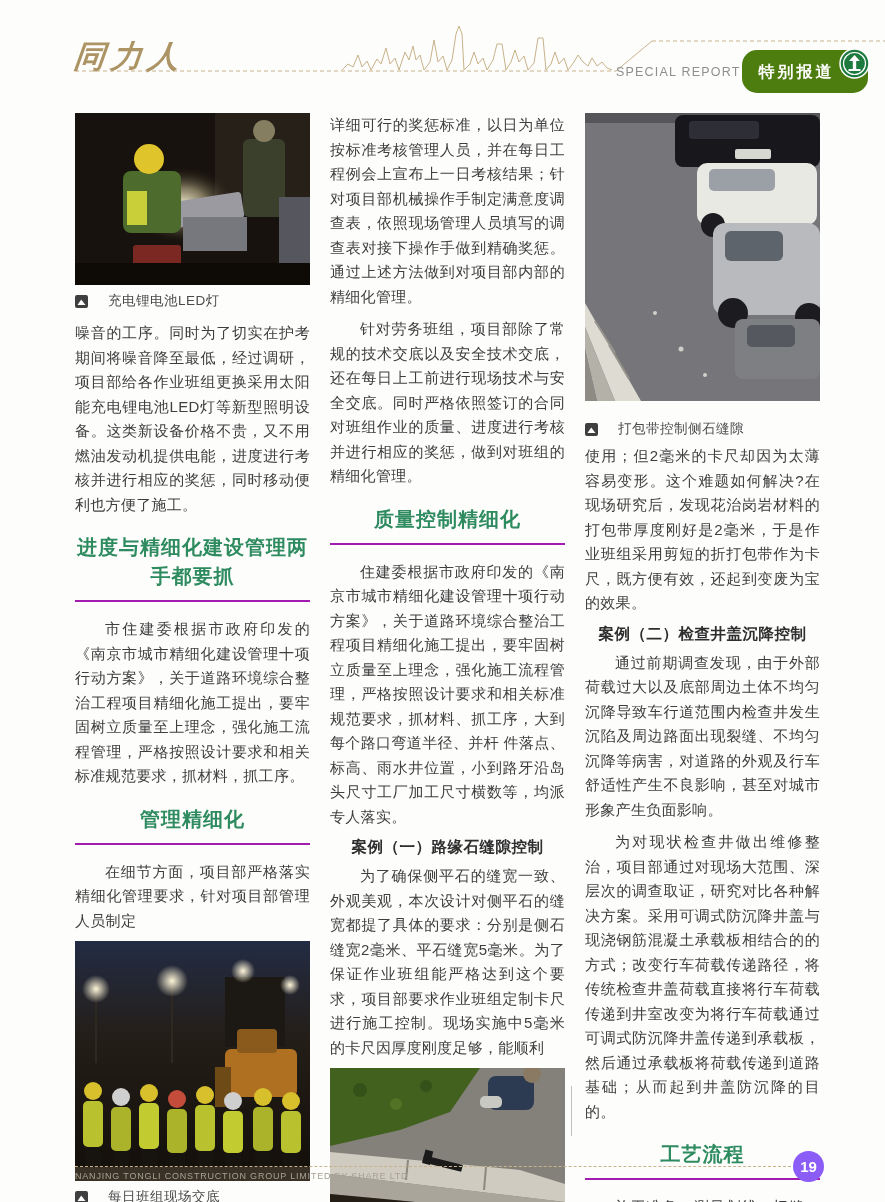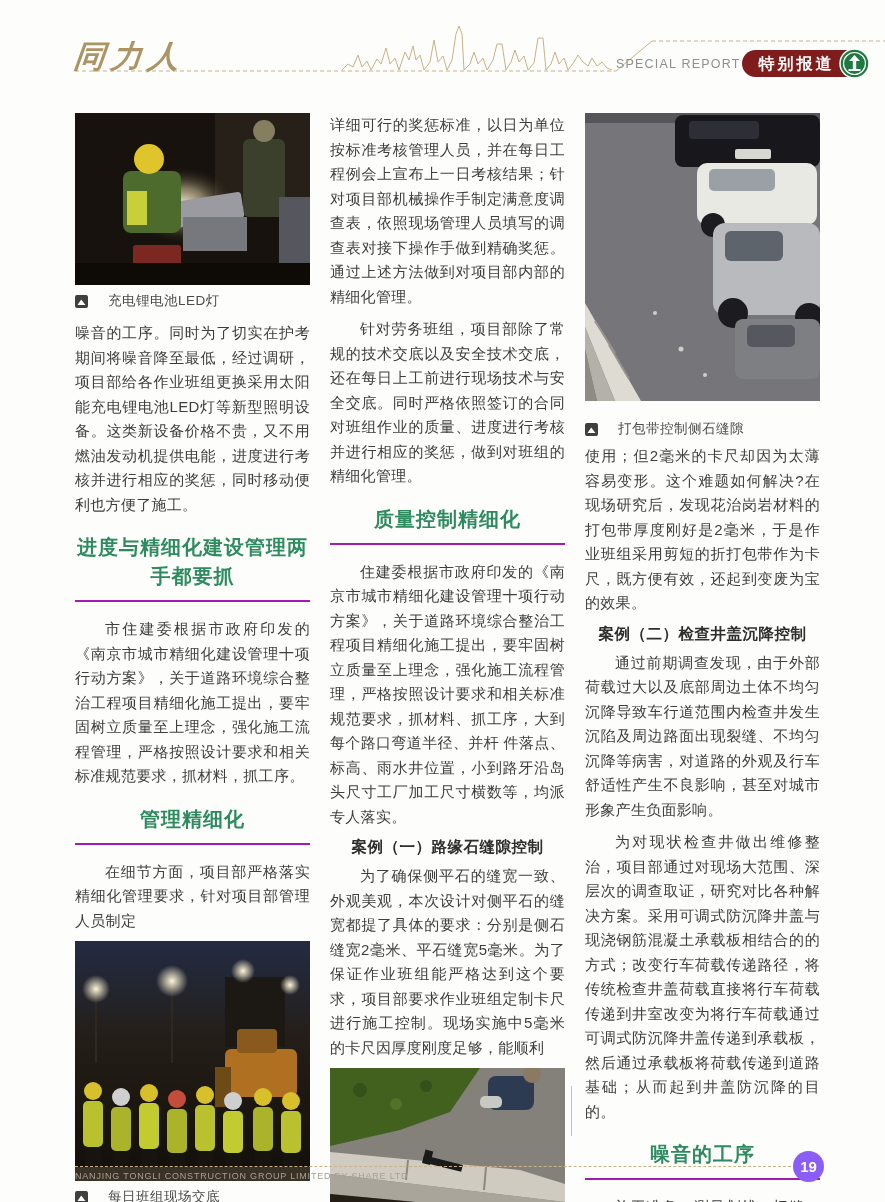--- a/index.html
+++ b/index.html
@@ -14,22 +14,22 @@
   .header-decor { position:absolute; left:0; top:0; width:885px; height:84px; }
   .logo {
     position:absolute; left:74px; top:36px;
     font-family:"DejaVu Serif","Liberation Serif",serif;
     font-style:italic; font-weight:bold; font-size:31px; letter-spacing:6px;
     color:#ad9465; transform:skewX(-6deg);
   }
   .header-right { position:absolute; left:616px; top:50px; display:flex; align-items:center; gap:2px; }
   .sr-en { font-size:12.5px; color:#8f8f8f; letter-spacing:1.2px; white-space:nowrap; }
   .badge {
-    position:relative; background:#7f1d1d; border-radius:15px;
-    padding:4px 34px 4px 16px; height:27px; display:flex; align-items:center;justify-content:flex-end;
+    position:relative; background:#4d7c0f; border-radius:15px;
+    padding:4px 34px 4px 16px; height:43px; display:flex; align-items:center;justify-content:flex-end;
   }
   .badge-text { color:#ffffff; font-weight:bold; font-size:16px; letter-spacing:3px; line-height:1; }
   .badge-logo { position:absolute; right:-2px; top:-2px; }
 
   
   .content {
     position:absolute; left:0; top:113px; width:885px;
     display:flex; justify-content:space-between; padding:0 65px 0 75px;
   }
   .col { width:235px; }
@@ -297,21 +297,21 @@
         <span>打包带控制侧石缝隙</span>
       </div>
 
       <p class="body-text">使用；但2毫米的卡尺却因为太薄容易变形。这个难题如何解决?在现场研究后，发现花治岗岩材料的打包带厚度刚好是2毫米，于是作业班组采用剪短的折打包带作为卡尺，既方便有效，还起到变废为宝的效果。</p>
 
       <h3 class="case-head">案例（二）检查井盖沉降控制</h3>
 
       <p class="body-text indent">通过前期调查发现，由于外部荷载过大以及底部周边土体不均匀沉降导致车行道范围内检查井发生沉陷及周边路面出现裂缝、不均匀沉降等病害，对道路的外观及行车舒适性产生不良影响，甚至对城市形象产生负面影响。</p>
       <p class="body-text indent">为对现状检查井做出维修整治，项目部通过对现场大范围、深层次的调查取证，研究对比各种解决方案。采用可调式防沉降井盖与现浇钢筋混凝土承载板相结合的的方式；改变行车荷载传递路径，将传统检查井盖荷载直接将行车荷载传递到井室改变为将行车荷载通过可调式防沉降井盖传递到承载板，然后通过承载板将荷载传递到道路基础；从而起到井盖防沉降的目的。</p>
 
-      <h2 class="green-head">噪音的工序</h2>
+      <h2 class="green-head">工艺流程</h2>
 
       <p class="body-text indent">施工准备→测量划线、切缝→井边结构破除、清理→底层级配碎石铺设及</p>
     </div>
   </div>
 
   <div class="v-divider"></div>
 
   <div class="footer-line"></div>
   <div class="footer-company">NANJING TONGLI CONSTRUCTION GROUP LIMITED BY SHARE LTD</div>
   <div class="page-circle">

